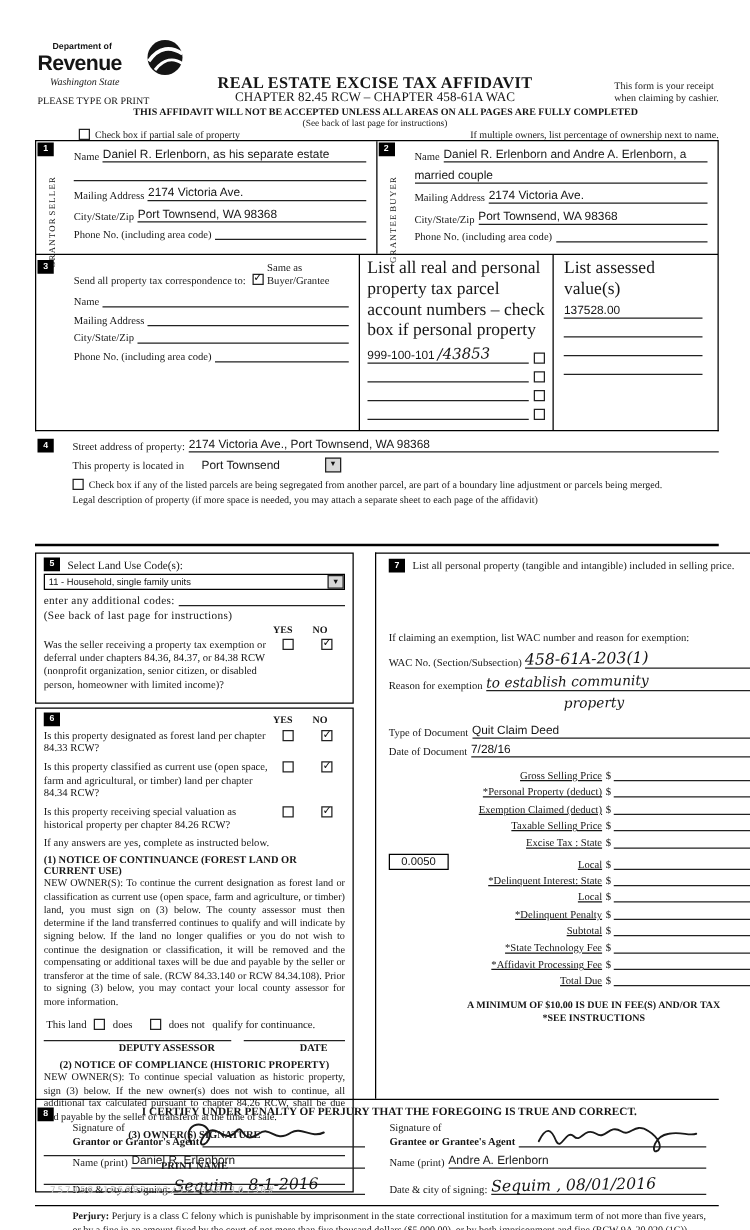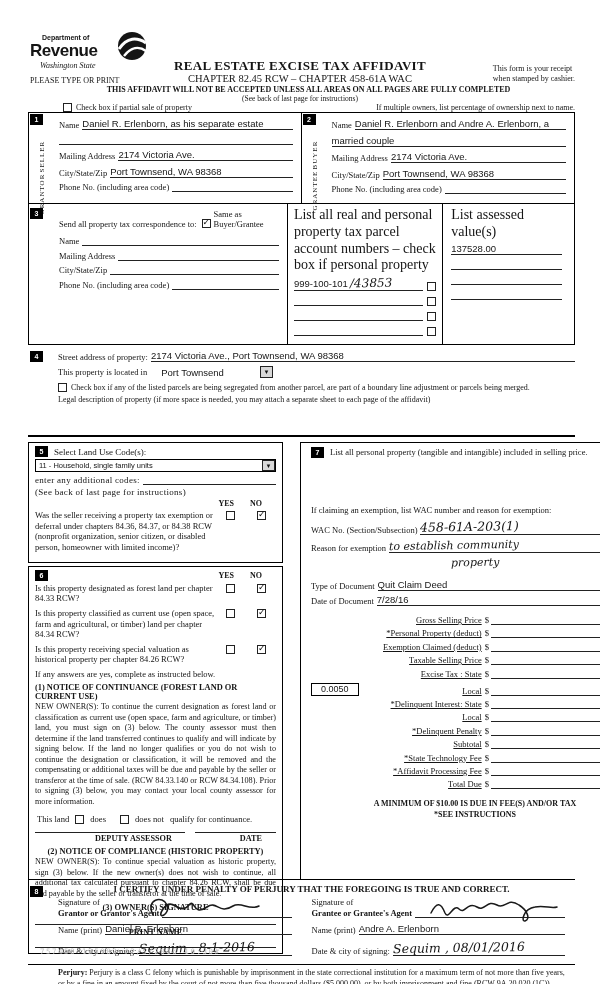--- a/index.html
+++ b/index.html
@@ -133,21 +133,21 @@
         <div class="logo-dept">Department of</div>
         <div class="logo-rev">Revenue</div>
         <div class="logo-ws">Washington State</div>
       </div>
     </div>
     <div class="title">REAL ESTATE EXCISE TAX AFFIDAVIT</div>
     <div class="subtitle">CHAPTER 82.45 RCW – CHAPTER 458-61A WAC</div>
     <div class="typeprint">PLEASE TYPE OR PRINT</div>
     <div class="receipt">
       <div>This form is your receipt</div>
-      <div>when stamped by cashier.</div>
+      <div>when claiming by cashier.</div>
     </div>
     <div class="warn">THIS AFFIDAVIT WILL NOT BE ACCEPTED UNLESS ALL AREAS ON ALL PAGES ARE FULLY COMPLETED</div>
     <div class="seeback">(See back of last page for instructions)</div>
     <div class="toprow">
       <span style="margin-left:35px; display:flex; align-items:center;">
         <span class="cb"></span>
         <span>Check box if partial sale of property</span>
       </span>
       <span class="right">If multiple owners, list percentage of ownership next to name.</span>
     </div>

